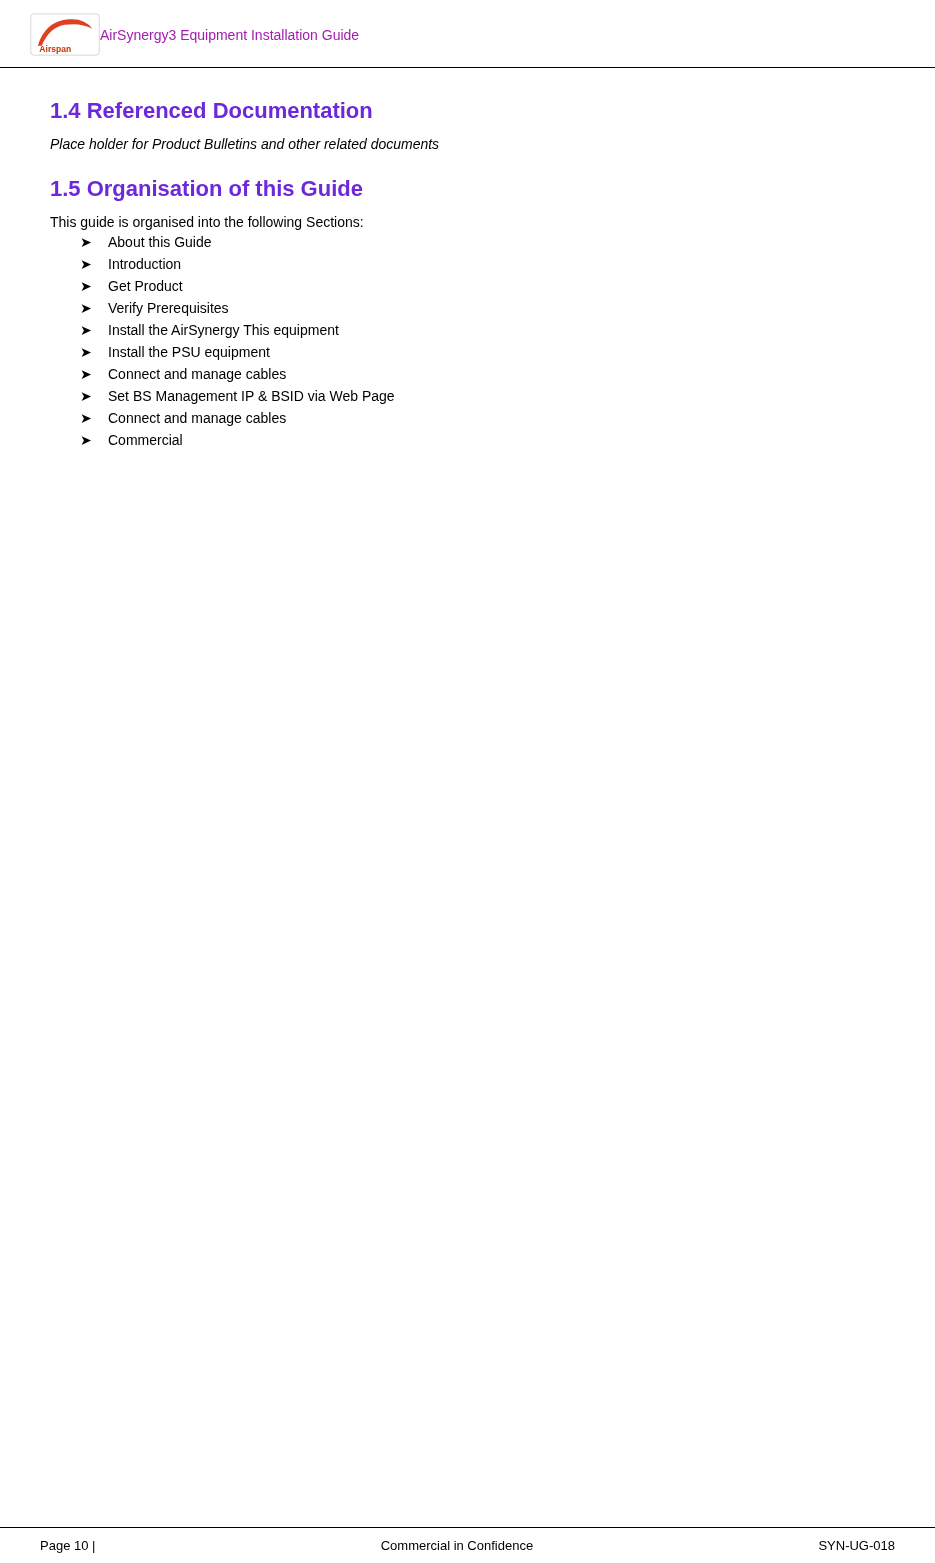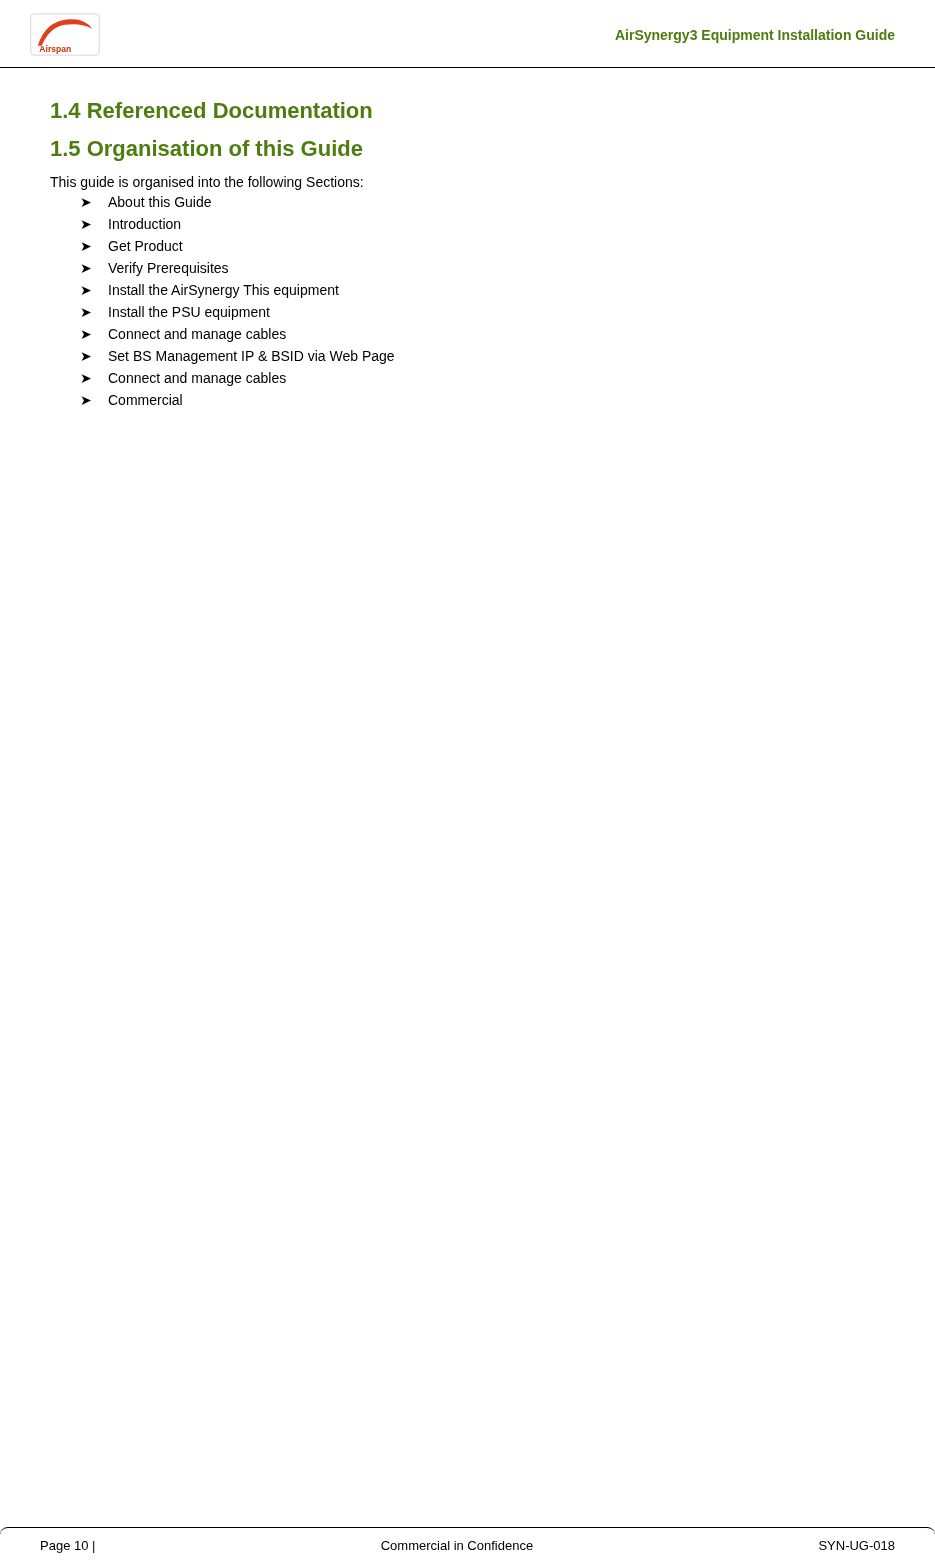--- a/index.html
+++ b/index.html
@@ -40,36 +40,36 @@
       align-items: center;
     }
 
     .logo-svg {
       width: 70px;
       height: 45px;
     }
 
     .header-title {
       font-size: 14px;
-      font-weight: bold;
-      color: #4d7c0f;
+      font-weight: normal;
+      color: #a21caf;
       flex: 1;
-      text-align: right;
+      text-align: left;
     }
 
     
     .content {
       padding: 30px 50px 60px 50px;
     }
 
     
     .section-heading {
       font-size: 22px;
       font-weight: bold;
-      color: #4d7c0f;
+      color: #6d28d9;
       margin-bottom: 12px;
       margin-top: 30px;
     }
 
     .section-heading:first-child {
       margin-top: 0;
     }
 
     
     .section-subtitle {
@@ -114,21 +114,20 @@
       bottom: 0;
       left: 0;
       right: 0;
       border-top: 1px solid #000000;
       display: flex;
       justify-content: space-between;
       align-items: center;
       padding: 10px 40px;
       font-size: 13px;
       color: #000000;
-      border-radius: 8px;
     }
   </style>
 </head>
 <body>
 
 <div class="page-container">
 
   <div class="header">
     <div class="logo-container">
 
@@ -143,20 +142,21 @@
         <text x="12" y="50" font-family="Arial" font-size="11" font-weight="bold" fill="#cc3300">Airspan</text>
       </svg>
     </div>
     <div class="header-title">AirSynergy3 Equipment Installation Guide</div>
   </div>
 
   <div class="content">
 
     <div>
       <h2 class="section-heading">1.4   Referenced Documentation</h2>
+      <p class="section-subtitle">Place holder for Product Bulletins and other related documents</p>
     </div>
 
     <div>
       <h2 class="section-heading">1.5   Organisation of this Guide</h2>
       <p class="body-text">This guide is organised into the following Sections:</p>
 
       <ul class="bullet-list">
       <li>
             <span class="bullet-arrow">➤</span>
             <span>About this Guide</span>

